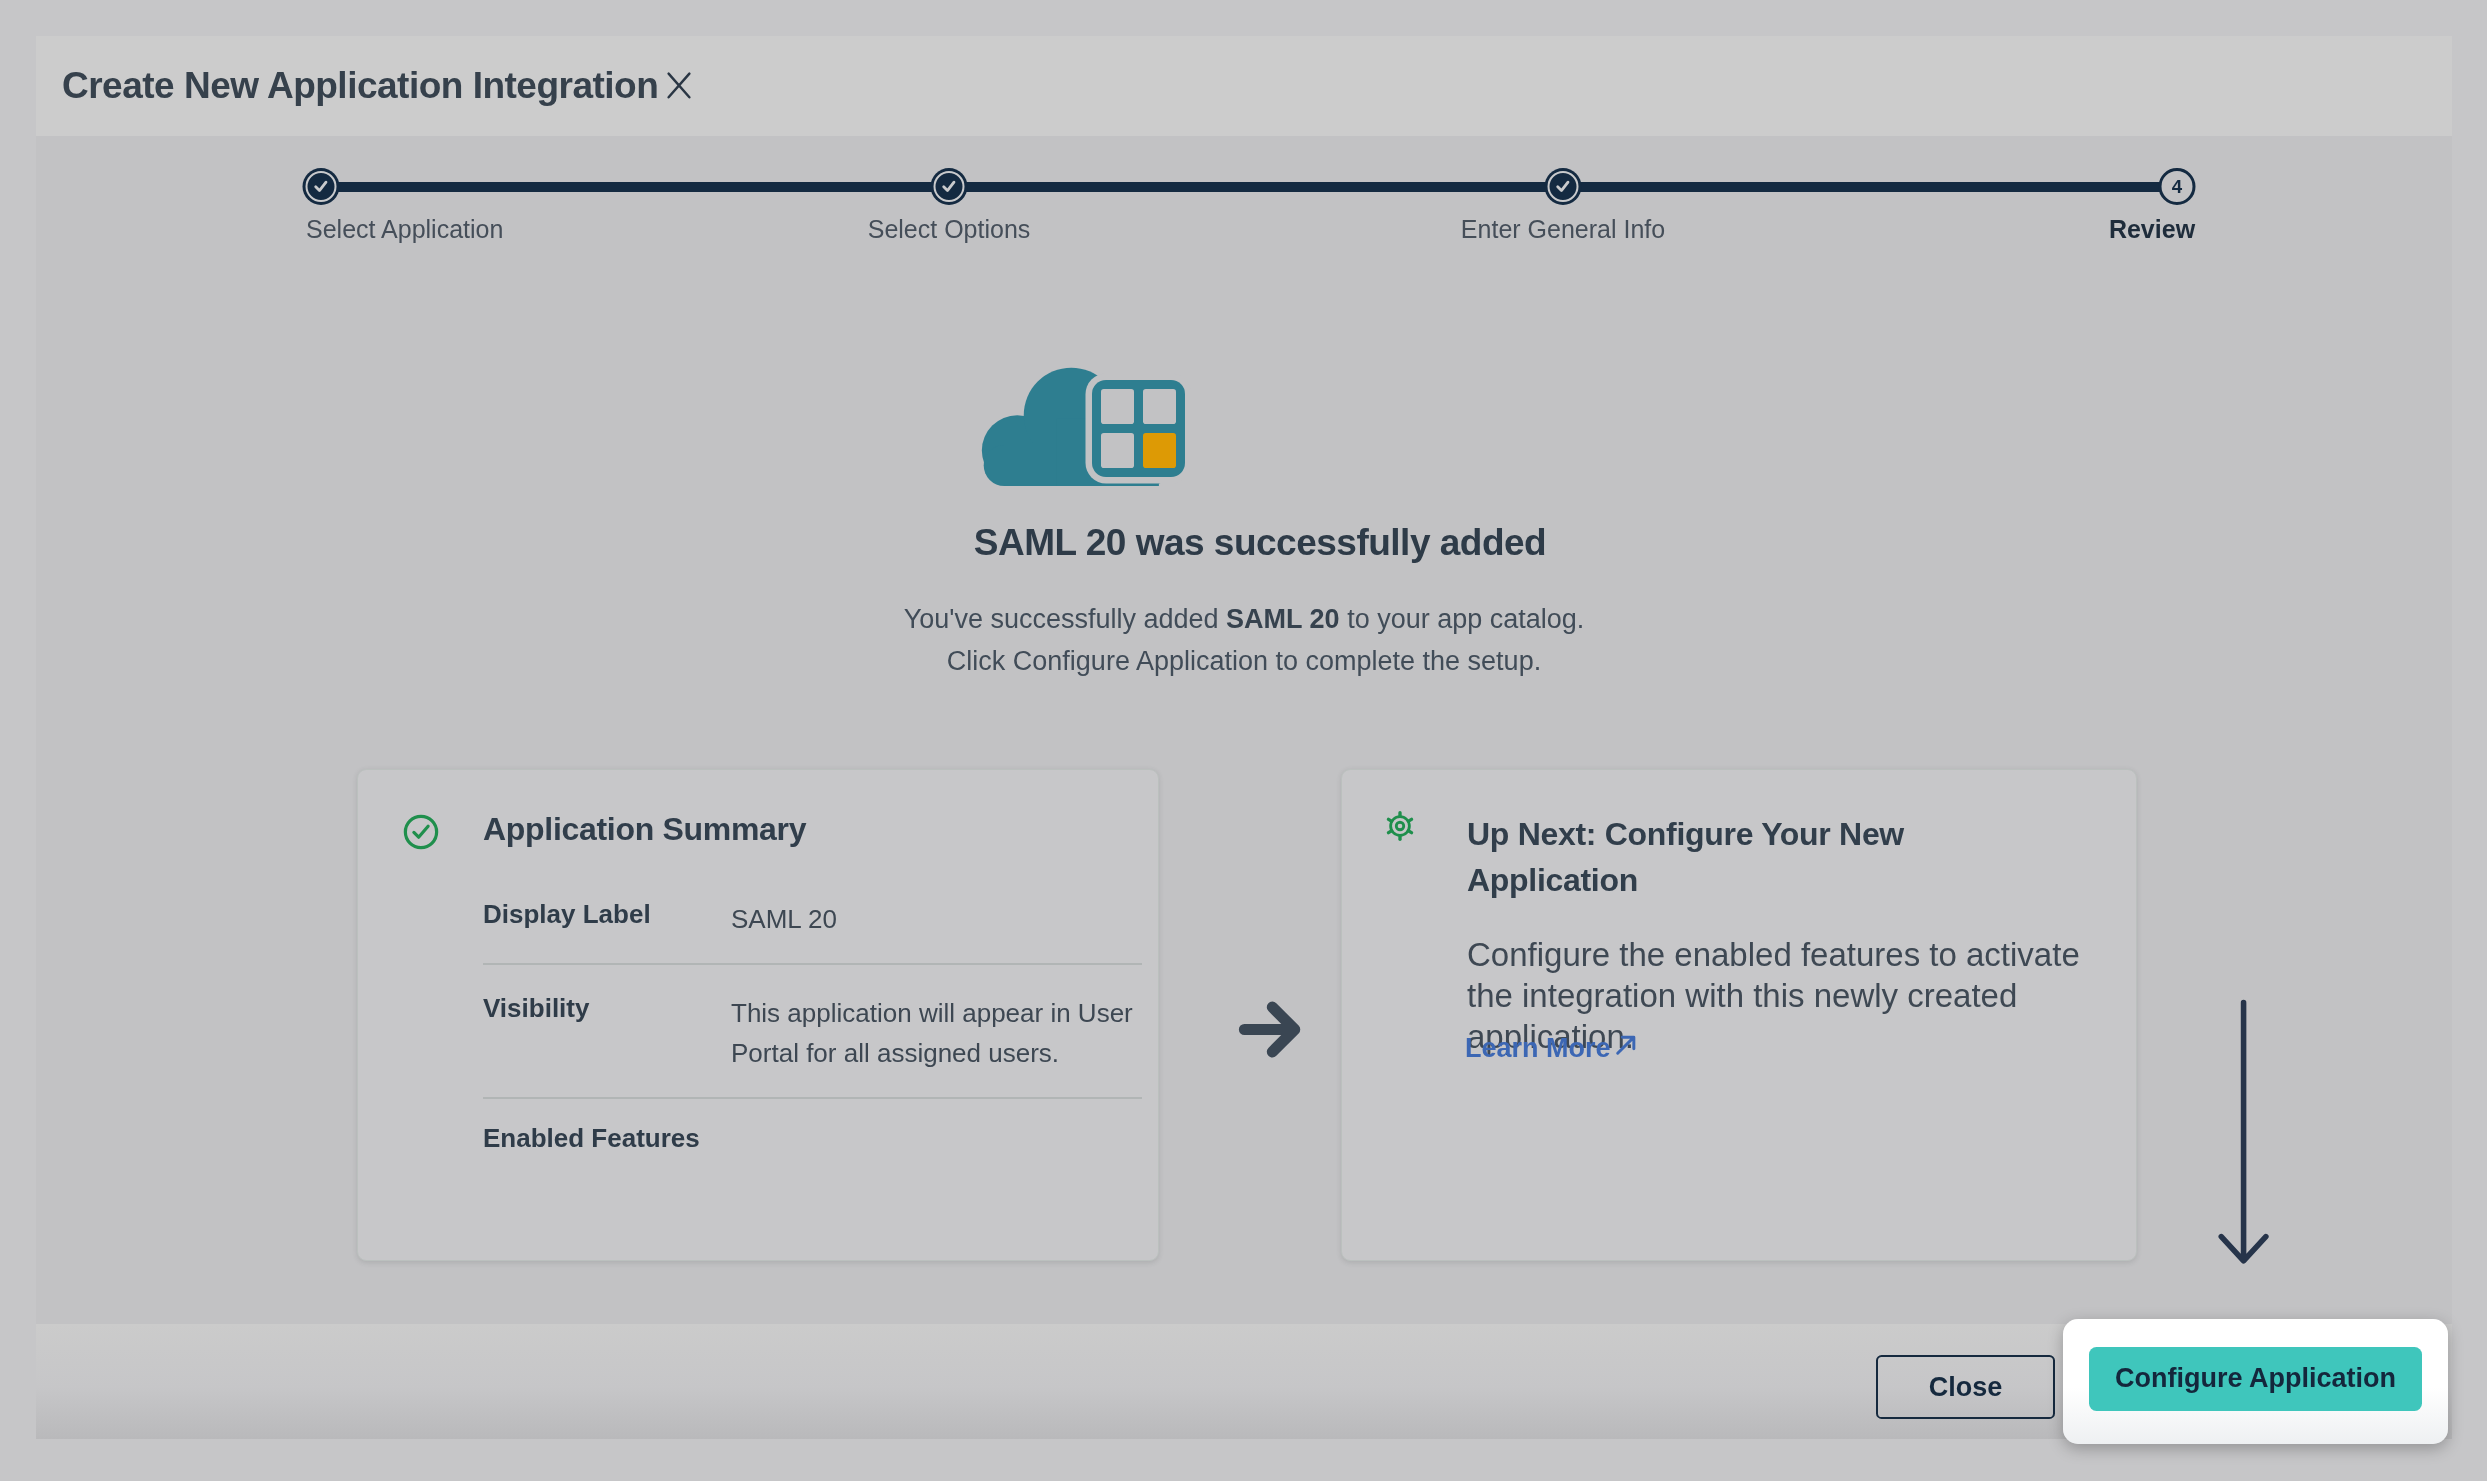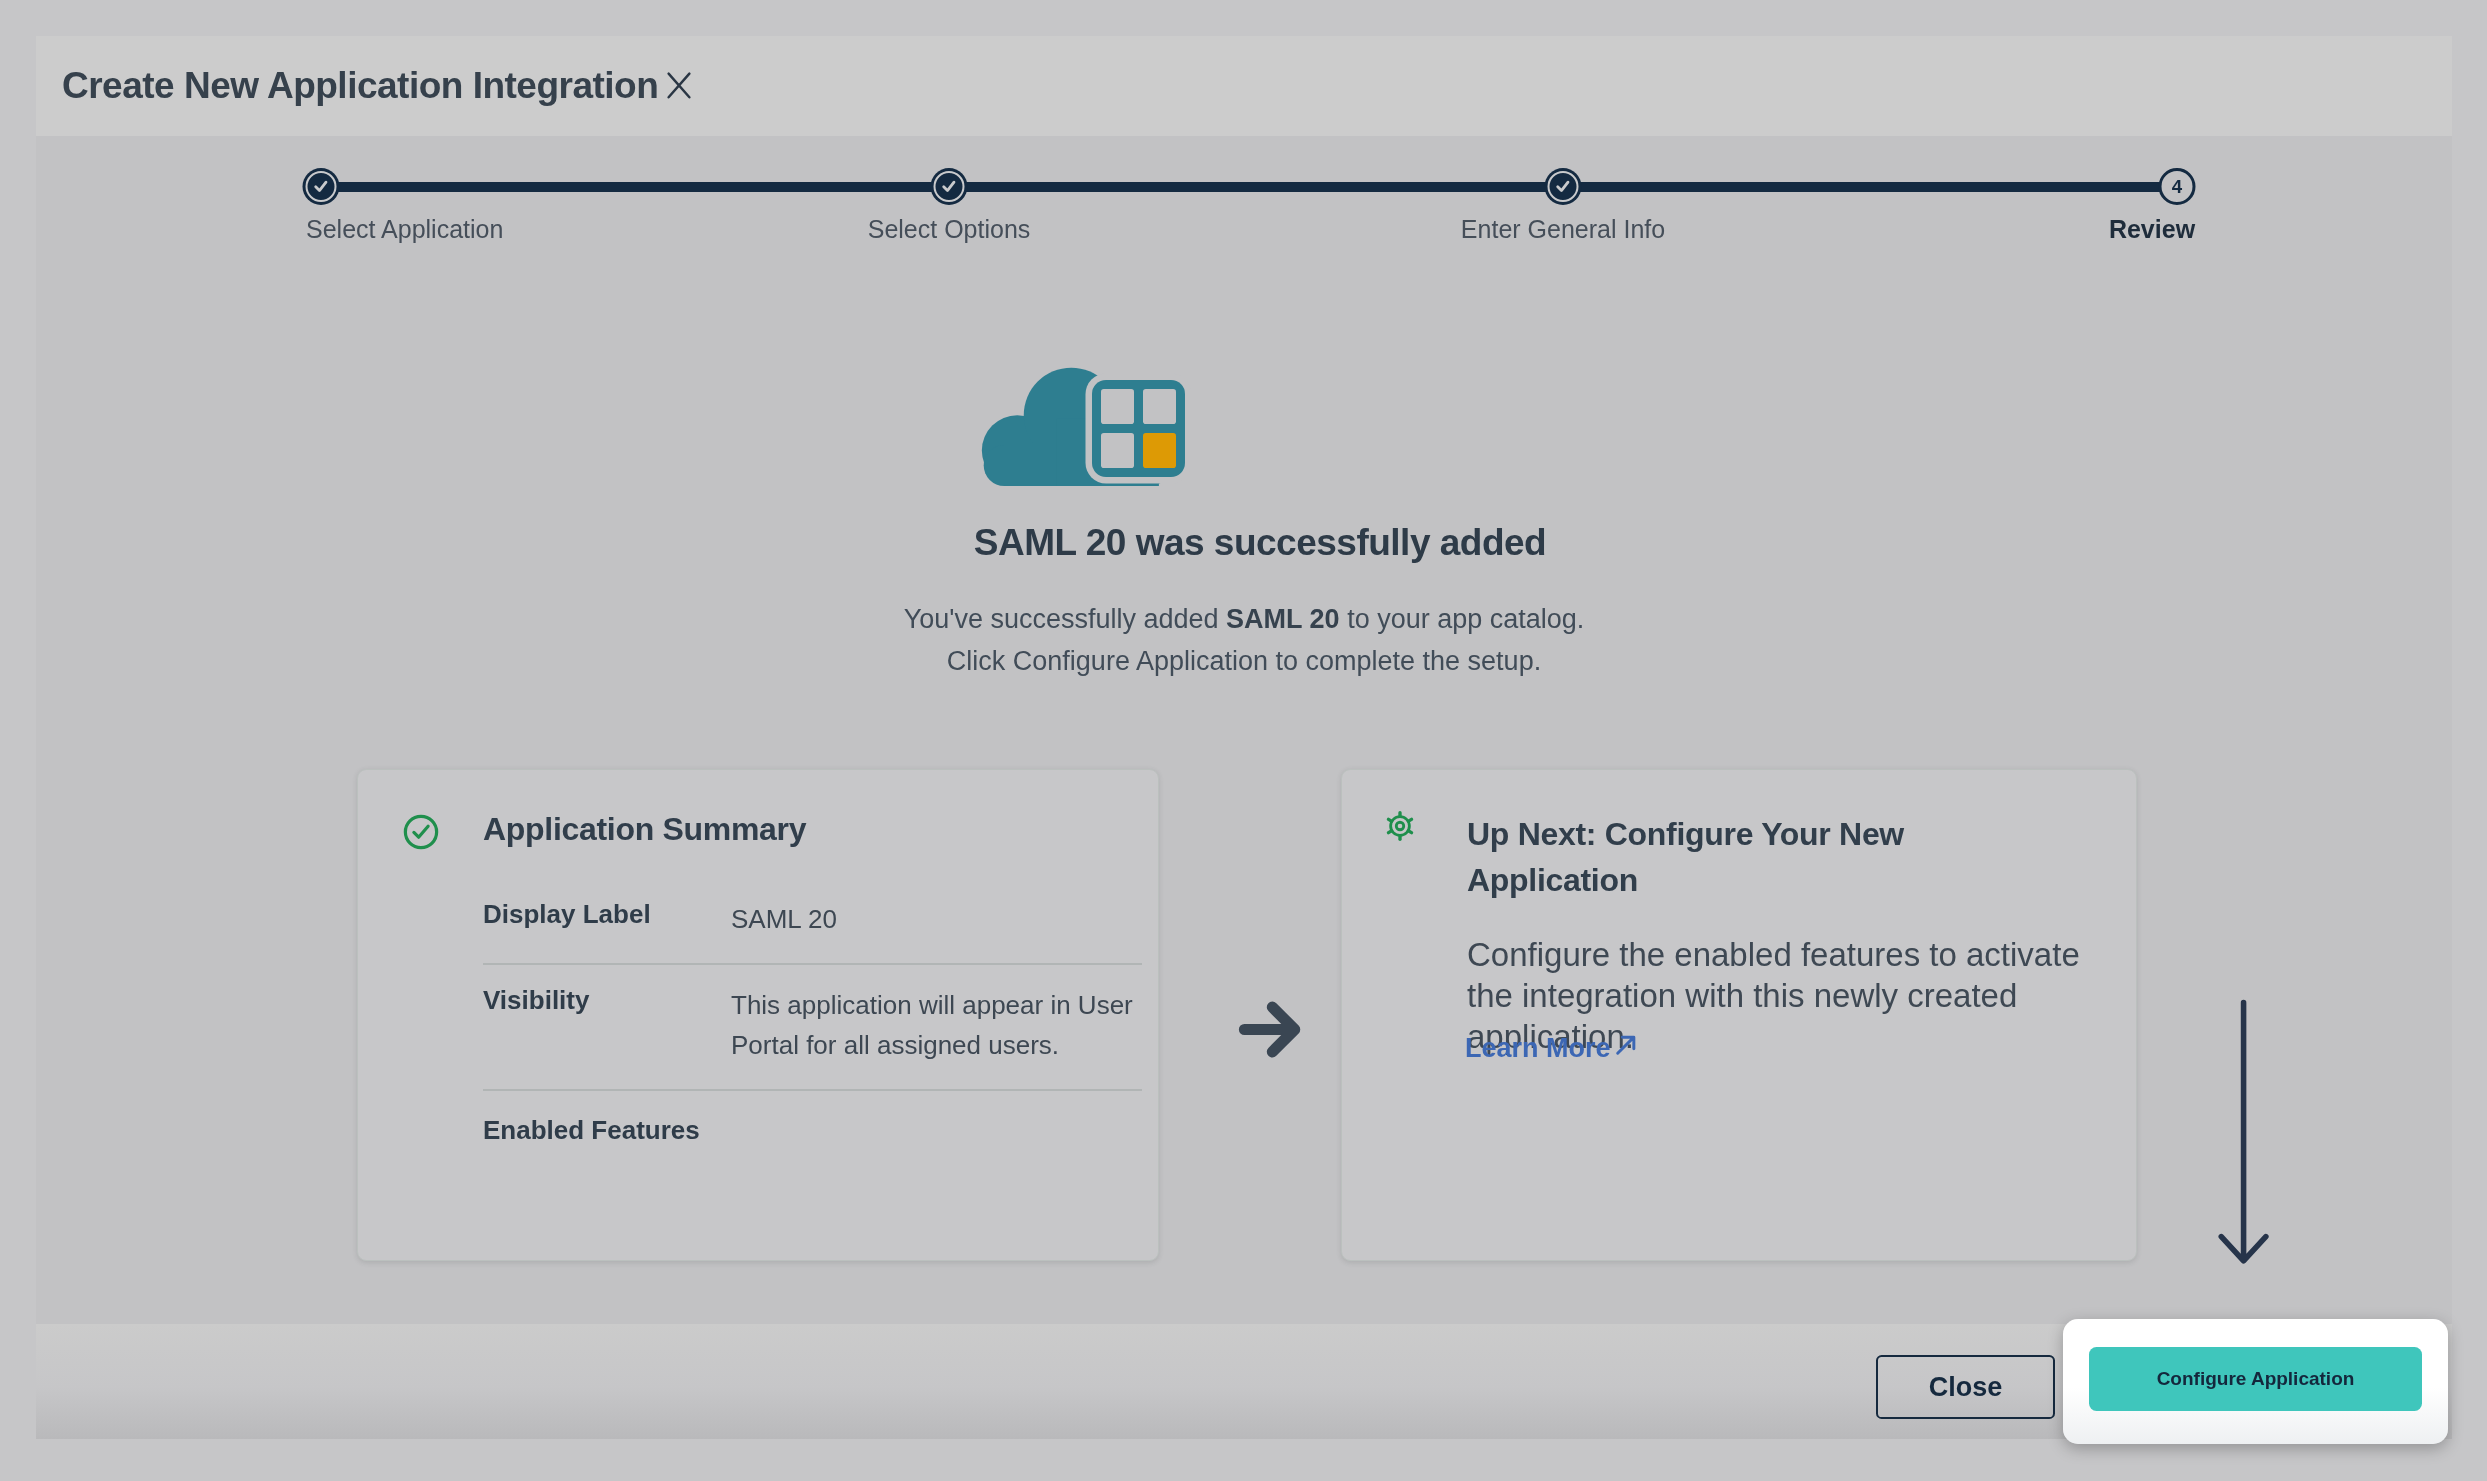--- a/index.html
+++ b/index.html
@@ -71,21 +71,21 @@
   .modal-footer{position:absolute;left:0;bottom:0;width:100%;height:115px;
     background:linear-gradient(180deg,#cbcbcb 0%,#c6c6c8 55%,#b9b9bb 100%);}
   .close-action{position:absolute;left:1876px;top:1355px;width:179px;height:64px;
     background:transparent;border:2.8px solid #15293e;border-radius:5.6px;
     font-family:inherit;font-size:27px;font-weight:bold;color:#15293e;cursor:pointer;}
   .spotlight{position:absolute;left:2063px;top:1319px;width:385px;height:125px;z-index:6;
     background:linear-gradient(180deg,#ffffff 0%,#ffffff 55%,#eef0f2 100%);
     border-radius:15px;box-shadow:0 4.7px 15px rgba(0,0,0,.25);
     display:flex;align-items:center;justify-content:center;}
   .configure-action{width:333px;height:64px;margin-top:-5.6px;background:var(--teal);border:none;border-radius:7.5px;
-    font-family:inherit;font-size:19px;font-weight:bold;color:#14273c;cursor:pointer;}
+    font-family:inherit;font-size:27px;font-weight:bold;color:#14273c;cursor:pointer;}
 </style>
 </head>
 <body>
 
 <div class="modal">
 
   <div class="modal-header">
     <div class="modal-title">Create New Application Integration</div>
     <button class="close-btn">
       <span>
@@ -155,21 +155,21 @@
         <polyline points="11.5,19.5 16.5,24.5 26.5,13" fill="none" stroke="#1f8f4c" stroke-width="3.4" stroke-linecap="round" stroke-linejoin="round"></polyline>
       </svg>
     </div>
     <div class="card-title">Application Summary</div>
     <div class="summary-table">
       <div class="srow">
         <div class="slabel">Display Label</div>
         <div class="svalue">SAML 20</div>
       </div>
       <div class="sdivider"></div>
-      <div class="srow" style="padding-top:20px">
+      <div class="srow" style="padding-top:28px">
         <div class="slabel">Visibility</div>
         <div class="svalue">This application will appear in User Portal for all assigned users.</div>
       </div>
       <div class="sdivider"></div>
       <div class="srow" style="padding-top:24px">
         <div class="slabel">Enabled Features</div>
       </div>
     </div>
   </div>
 

